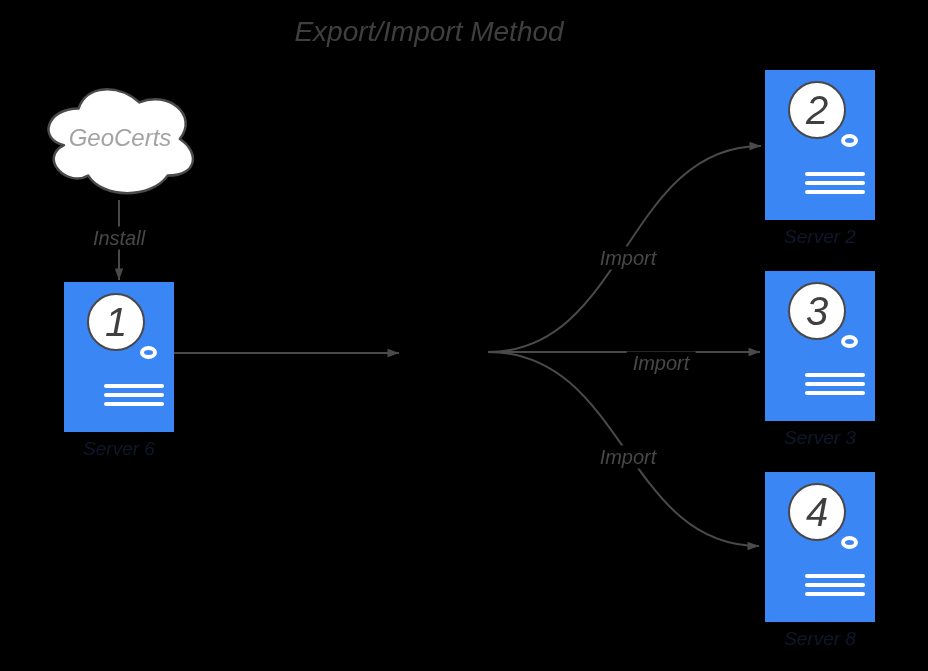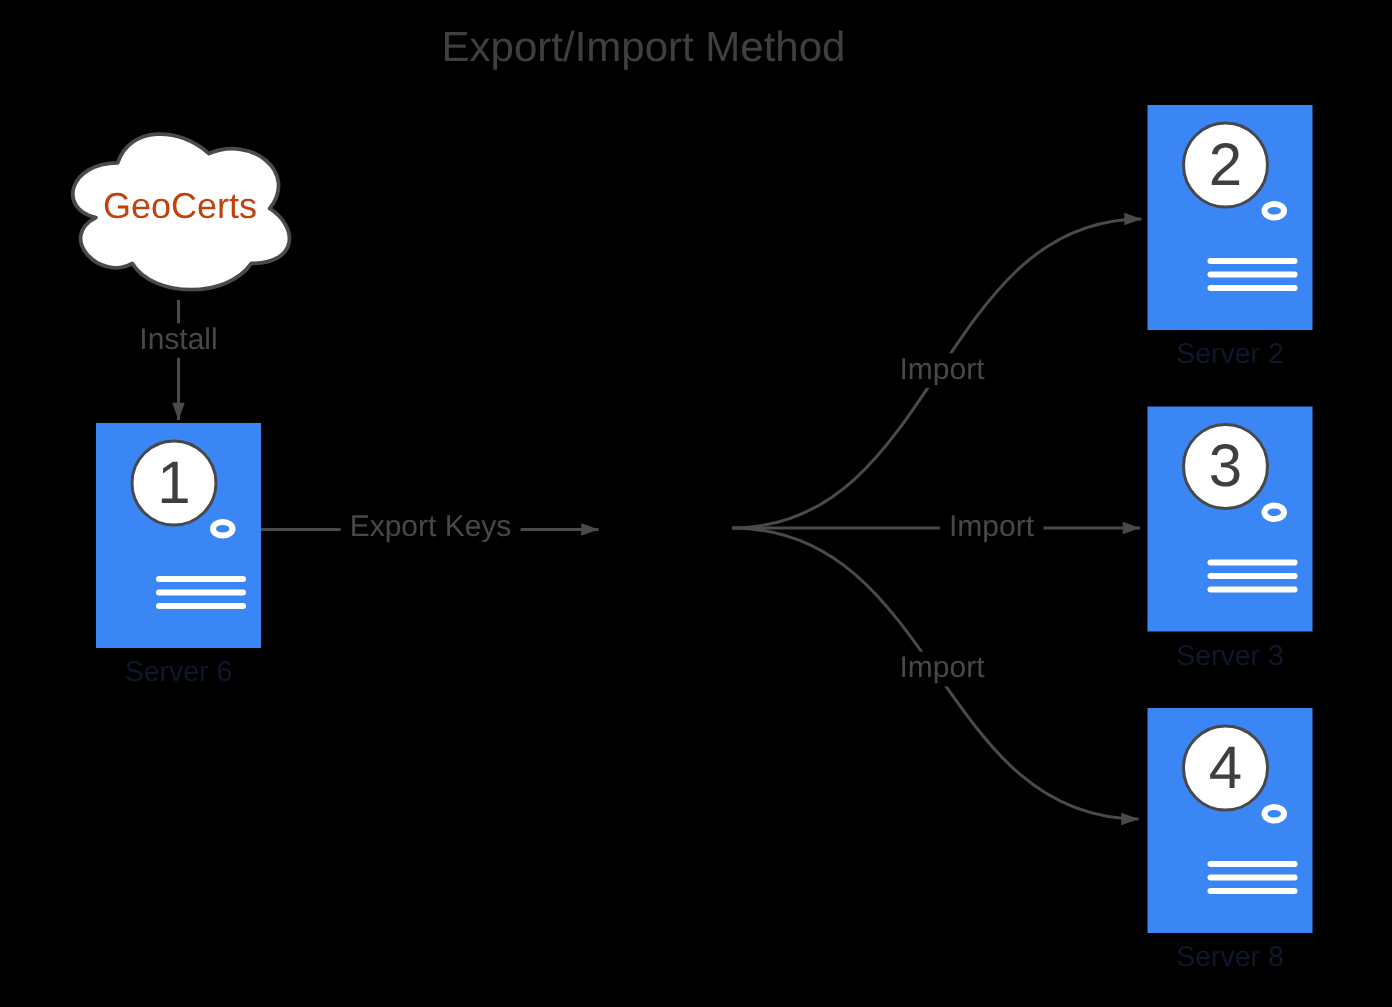--- a/index.html
+++ b/index.html
@@ -1,29 +1,30 @@
 <!DOCTYPE html>
 <html><head>
 <meta charset="utf-8">
 <style>
   html,body{margin:0;padding:0;background:#000;}
   .canvas{
     position:relative;width:928px;height:671px;background:#000;overflow:hidden;
     font-family:"Liberation Sans",sans-serif;
+    font-style:italic;
   }
   svg.layer{position:absolute;left:0;top:0;z-index:1;}
 
   .lbl{
     position:absolute;transform:translate(-50%,-50%);
     color:#48484A;white-space:nowrap;z-index:3;line-height:1.15;
   }
-  .lbl.on-line{background:#000;padding:0 6px;}
+  .lbl.on-line{background:#000;padding:0 6px;margin-top:11px;}
   .title{font-size:28px;color:#3F3F41;}
   .edge-lbl{font-size:20px;}
-  .cloud-lbl{font-size:24px;color:#c2410c;z-index:2;}
+  .cloud-lbl{font-size:24px;color:#a3a3a3;z-index:2;}
 
   .server{
     position:absolute;width:110px;height:150px;background:#3B86F5;z-index:2;
   }
   .badge{
     position:absolute;left:23px;top:11px;width:54px;height:54px;
     background:#FFFFFF;border:2px solid #48484A;border-radius:50%;
     display:flex;align-items:center;justify-content:center;
   }
   .badge span{font-size:40px;color:#3F3F41;}
@@ -65,21 +66,20 @@
     <path d="M488,352 C625,352 625,146 761,146" stroke="#4A4A4C" stroke-width="2" fill="none" marker-end="url(#arrow)"></path>
     <path d="M488,352 L760,352" stroke="#4A4A4C" stroke-width="2" fill="none" marker-end="url(#arrow)"></path>
     <path d="M488,352 C625,352 625,546 759,546" stroke="#4A4A4C" stroke-width="2" fill="none" marker-end="url(#arrow)"></path>
   </svg>
 
   <div class="lbl title" style="left:429px;top:32px;">Export/Import Method</div>
 
   <div class="lbl cloud-lbl" style="left:120px;top:138px;">GeoCerts</div>
 
   <div class="lbl edge-lbl on-line" style="left:119px;top:227px;">Install</div>
-  <div class="lbl edge-lbl on-line" style="left:287px;top:352px;">Export Keys</div>
   <div class="lbl edge-lbl on-line" style="left:628px;top:247px;">Import</div>
   <div class="lbl edge-lbl on-line" style="left:661px;top:352px;">Import</div>
   <div class="lbl edge-lbl on-line" style="left:628px;top:446px;">Import</div>
 
   <div class="server" style="left:64px;top:282px;">
     <div class="badge">
       <span>1</span>
     </div>
     <div class="ring"></div>
     <div class="slats">

